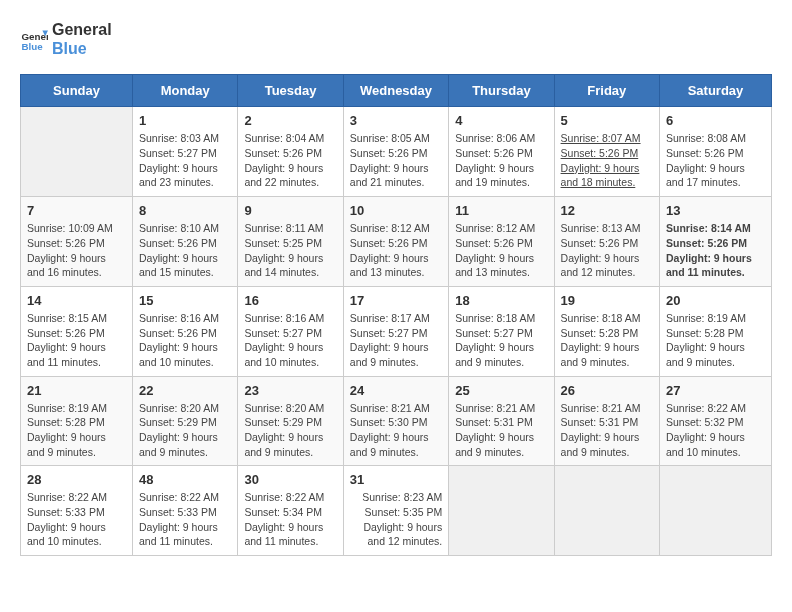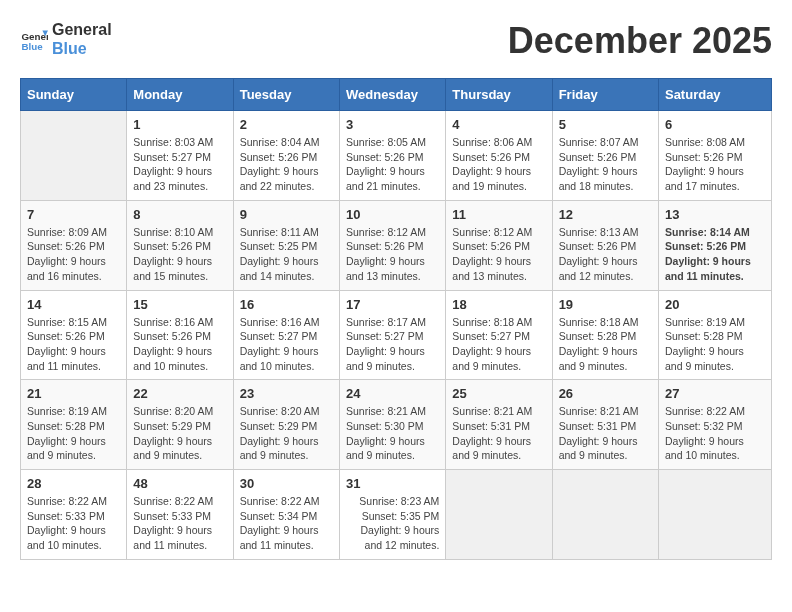--- a/index.html
+++ b/index.html
@@ -39,21 +39,21 @@
     }
     table {
       width: 100%;
       border-collapse: collapse;
       font-size: 11px;
     }
     thead tr th {
       background-color: #3a74b8;
       color: #fff;
       padding: 8px 6px;
-      text-align: left;
+      text-align: center;
       font-size: 13px;
       font-weight: bold;
       border: 1px solid #2a5fa0;
     }
     tbody tr td {
       border: 1px solid #ccc;
       padding: 6px;
       vertical-align: top;
       min-height: 80px;
       background: #fff;
@@ -86,21 +86,20 @@
       <text x="2" y="22" font-size="14" font-weight="bold" fill="#333">General</text>
       <text x="2" y="36" font-size="14" font-weight="bold" fill="#4a90d9">Blue</text>
       <polygon points="32,8 40,8 36,16" fill="#4a90d9"></polygon>
     </svg>
     <div style="display:flex;flex-direction:column;line-height:1.2;">
       <span style="font-size:16px;font-weight:bold;color:#333;">General</span>
       <span style="font-size:16px;font-weight:bold;color:#4a90d9;">Blue</span>
     </div>
   </div>
   <div class="title-area">
-    <div class="main-title">December 2025</div>
   </div>
 </div>
 
 <table>
   <thead>
     <tr id="weekday-header">
         <th>Sunday</th>
         <th>Monday</th>
         <th>Tuesday</th>
         <th>Wednesday</th>
@@ -135,37 +134,37 @@
         </td>
         <td>
           <span class="day-number">4</span>
           <div class="day-info" style="white-space: pre-line;">Sunrise: 8:06 AM
 Sunset: 5:26 PM
 Daylight: 9 hours
 and 19 minutes.</div>
         </td>
         <td>
           <span class="day-number">5</span>
-          <div class="day-info" style="white-space: pre-line;">Sunrise: 8:07 AM
+          <div class="day-info" style="white-space: pre-line; text-decoration: underline;">Sunrise: 8:07 AM
 Sunset: 5:26 PM
 Daylight: 9 hours
 and 18 minutes.</div>
         </td>
         <td>
           <span class="day-number">6</span>
           <div class="day-info" style="white-space: pre-line;">Sunrise: 8:08 AM
 Sunset: 5:26 PM
 Daylight: 9 hours
 and 17 minutes.</div>
         </td>
       </tr>
       <tr>
         <td>
           <span class="day-number">7</span>
-          <div class="day-info" style="white-space: pre-line;">Sunrise: 8:09 AM
+          <div class="day-info" style="white-space: pre-line;">Sunrise: 10:09 AM
 Sunset: 5:26 PM
 Daylight: 9 hours
 and 16 minutes.</div>
         </td>
         <td>
           <span class="day-number">8</span>
           <div class="day-info" style="white-space: pre-line;">Sunrise: 8:10 AM
 Sunset: 5:26 PM
 Daylight: 9 hours
 and 15 minutes.</div>

